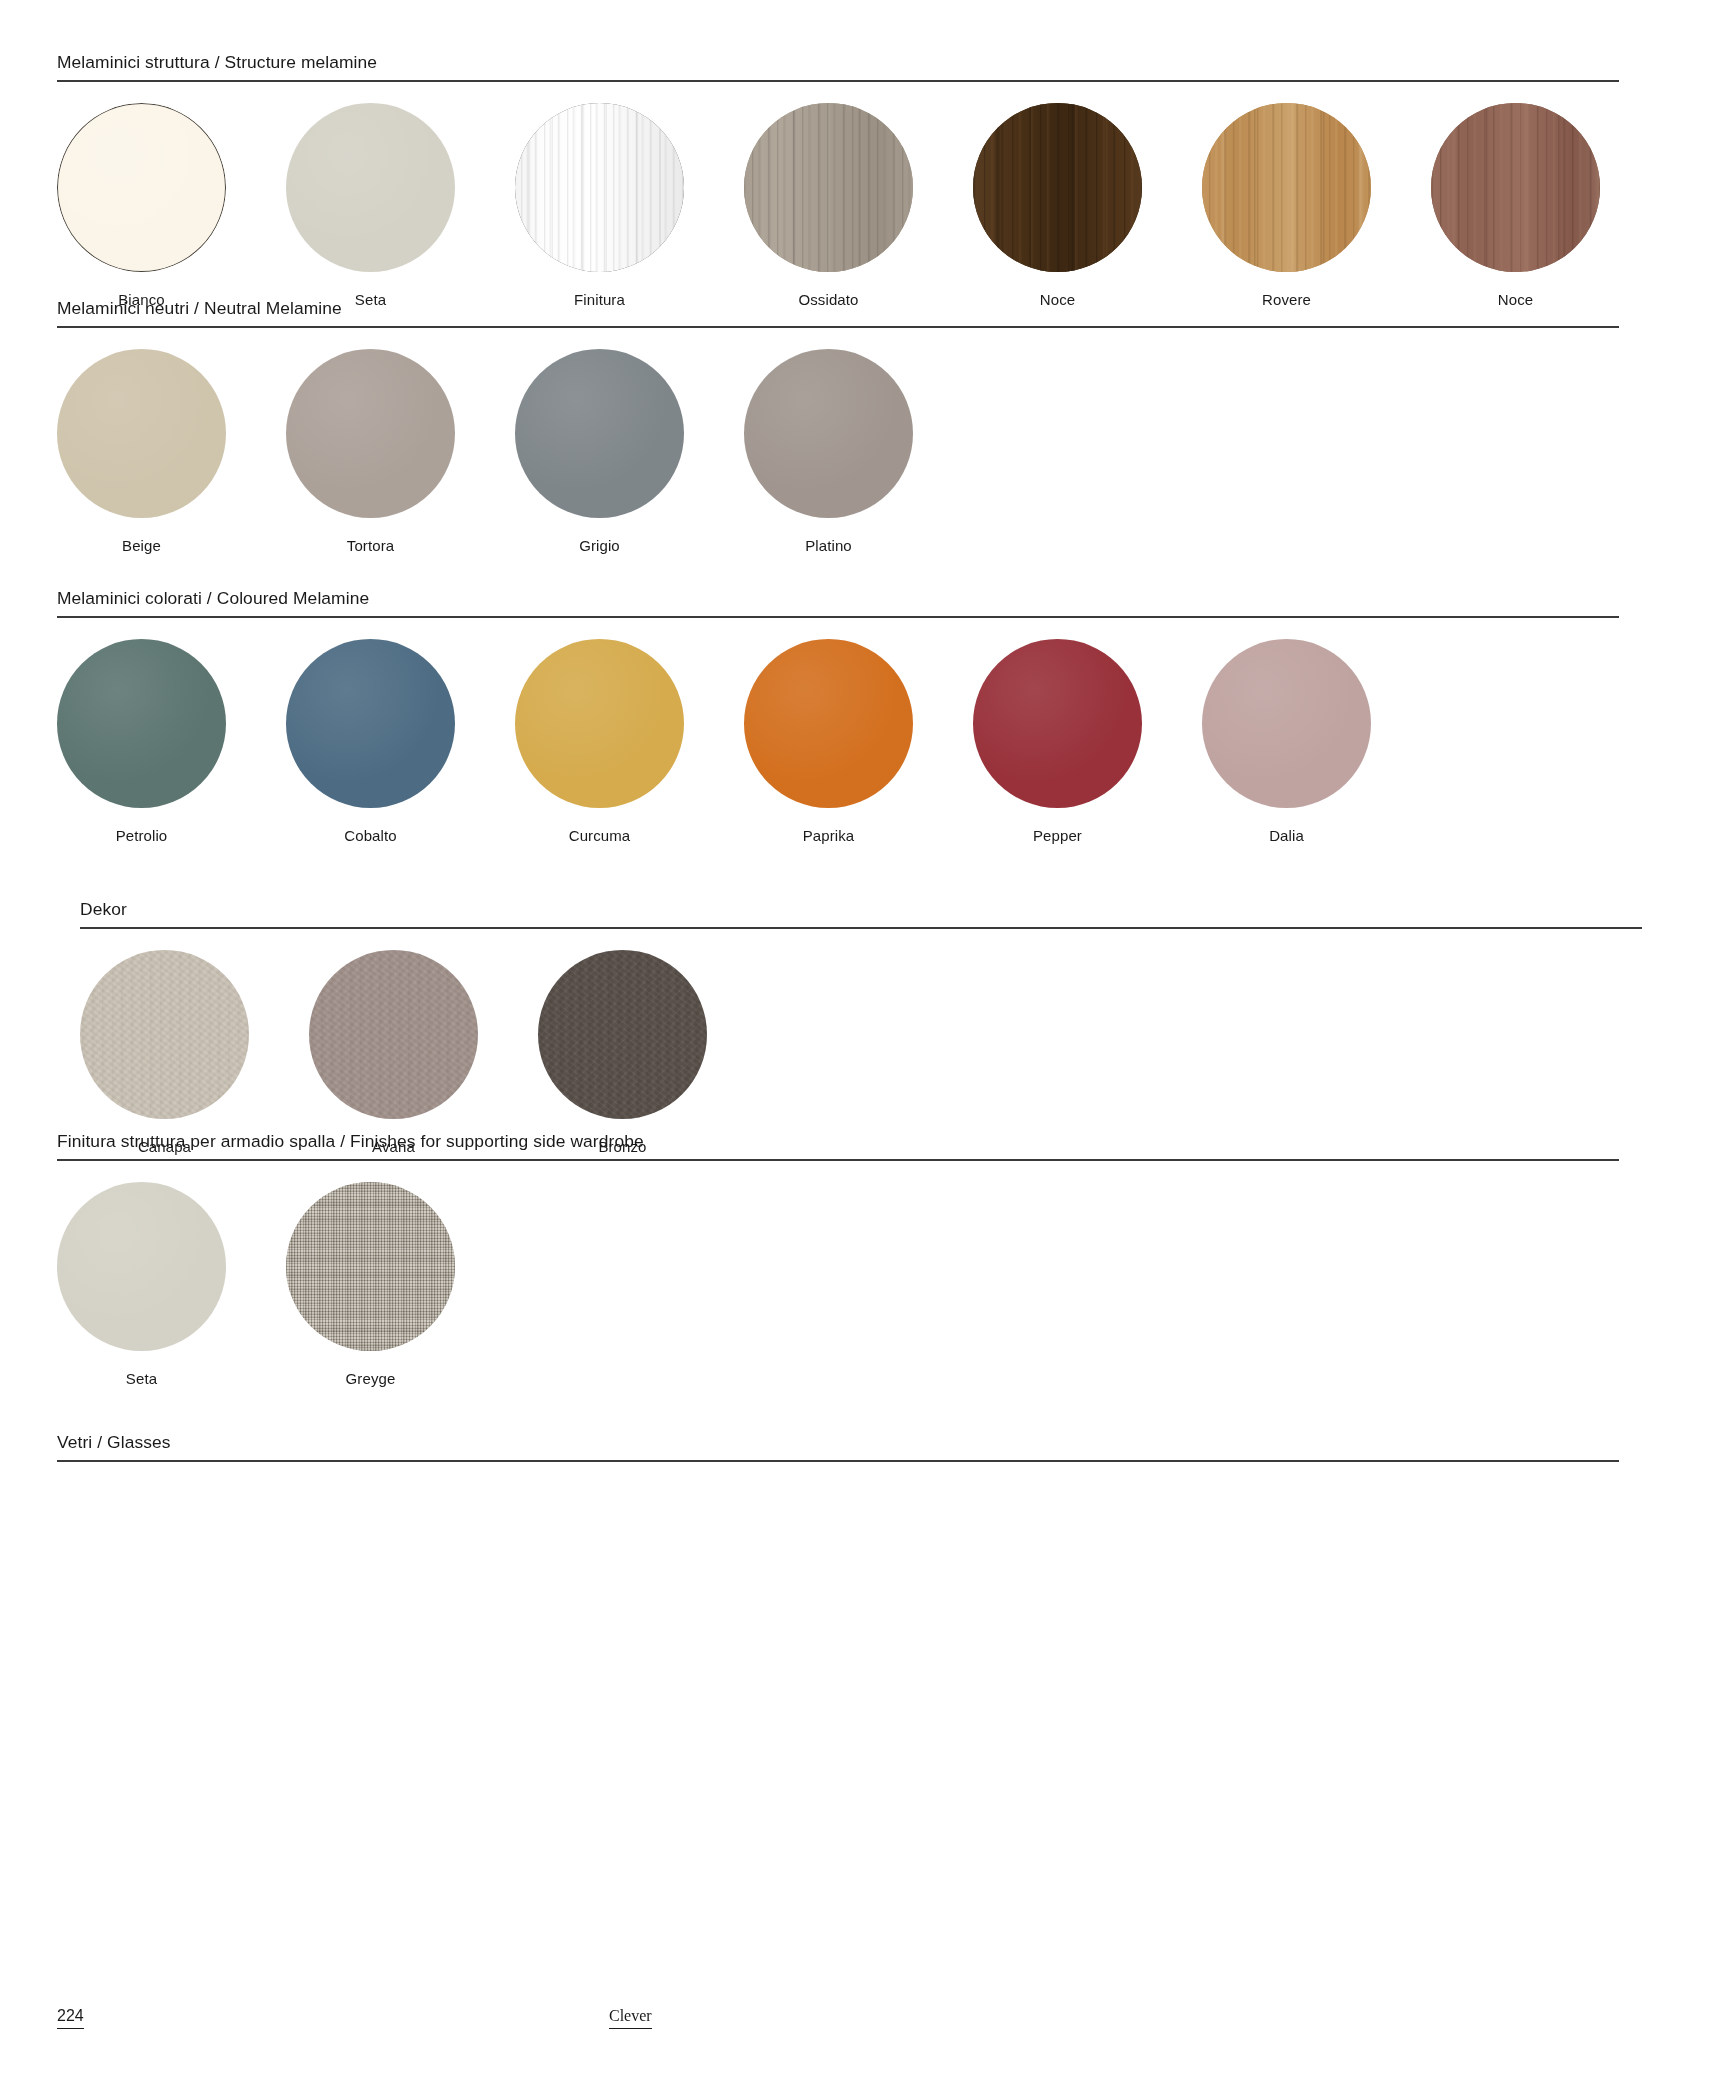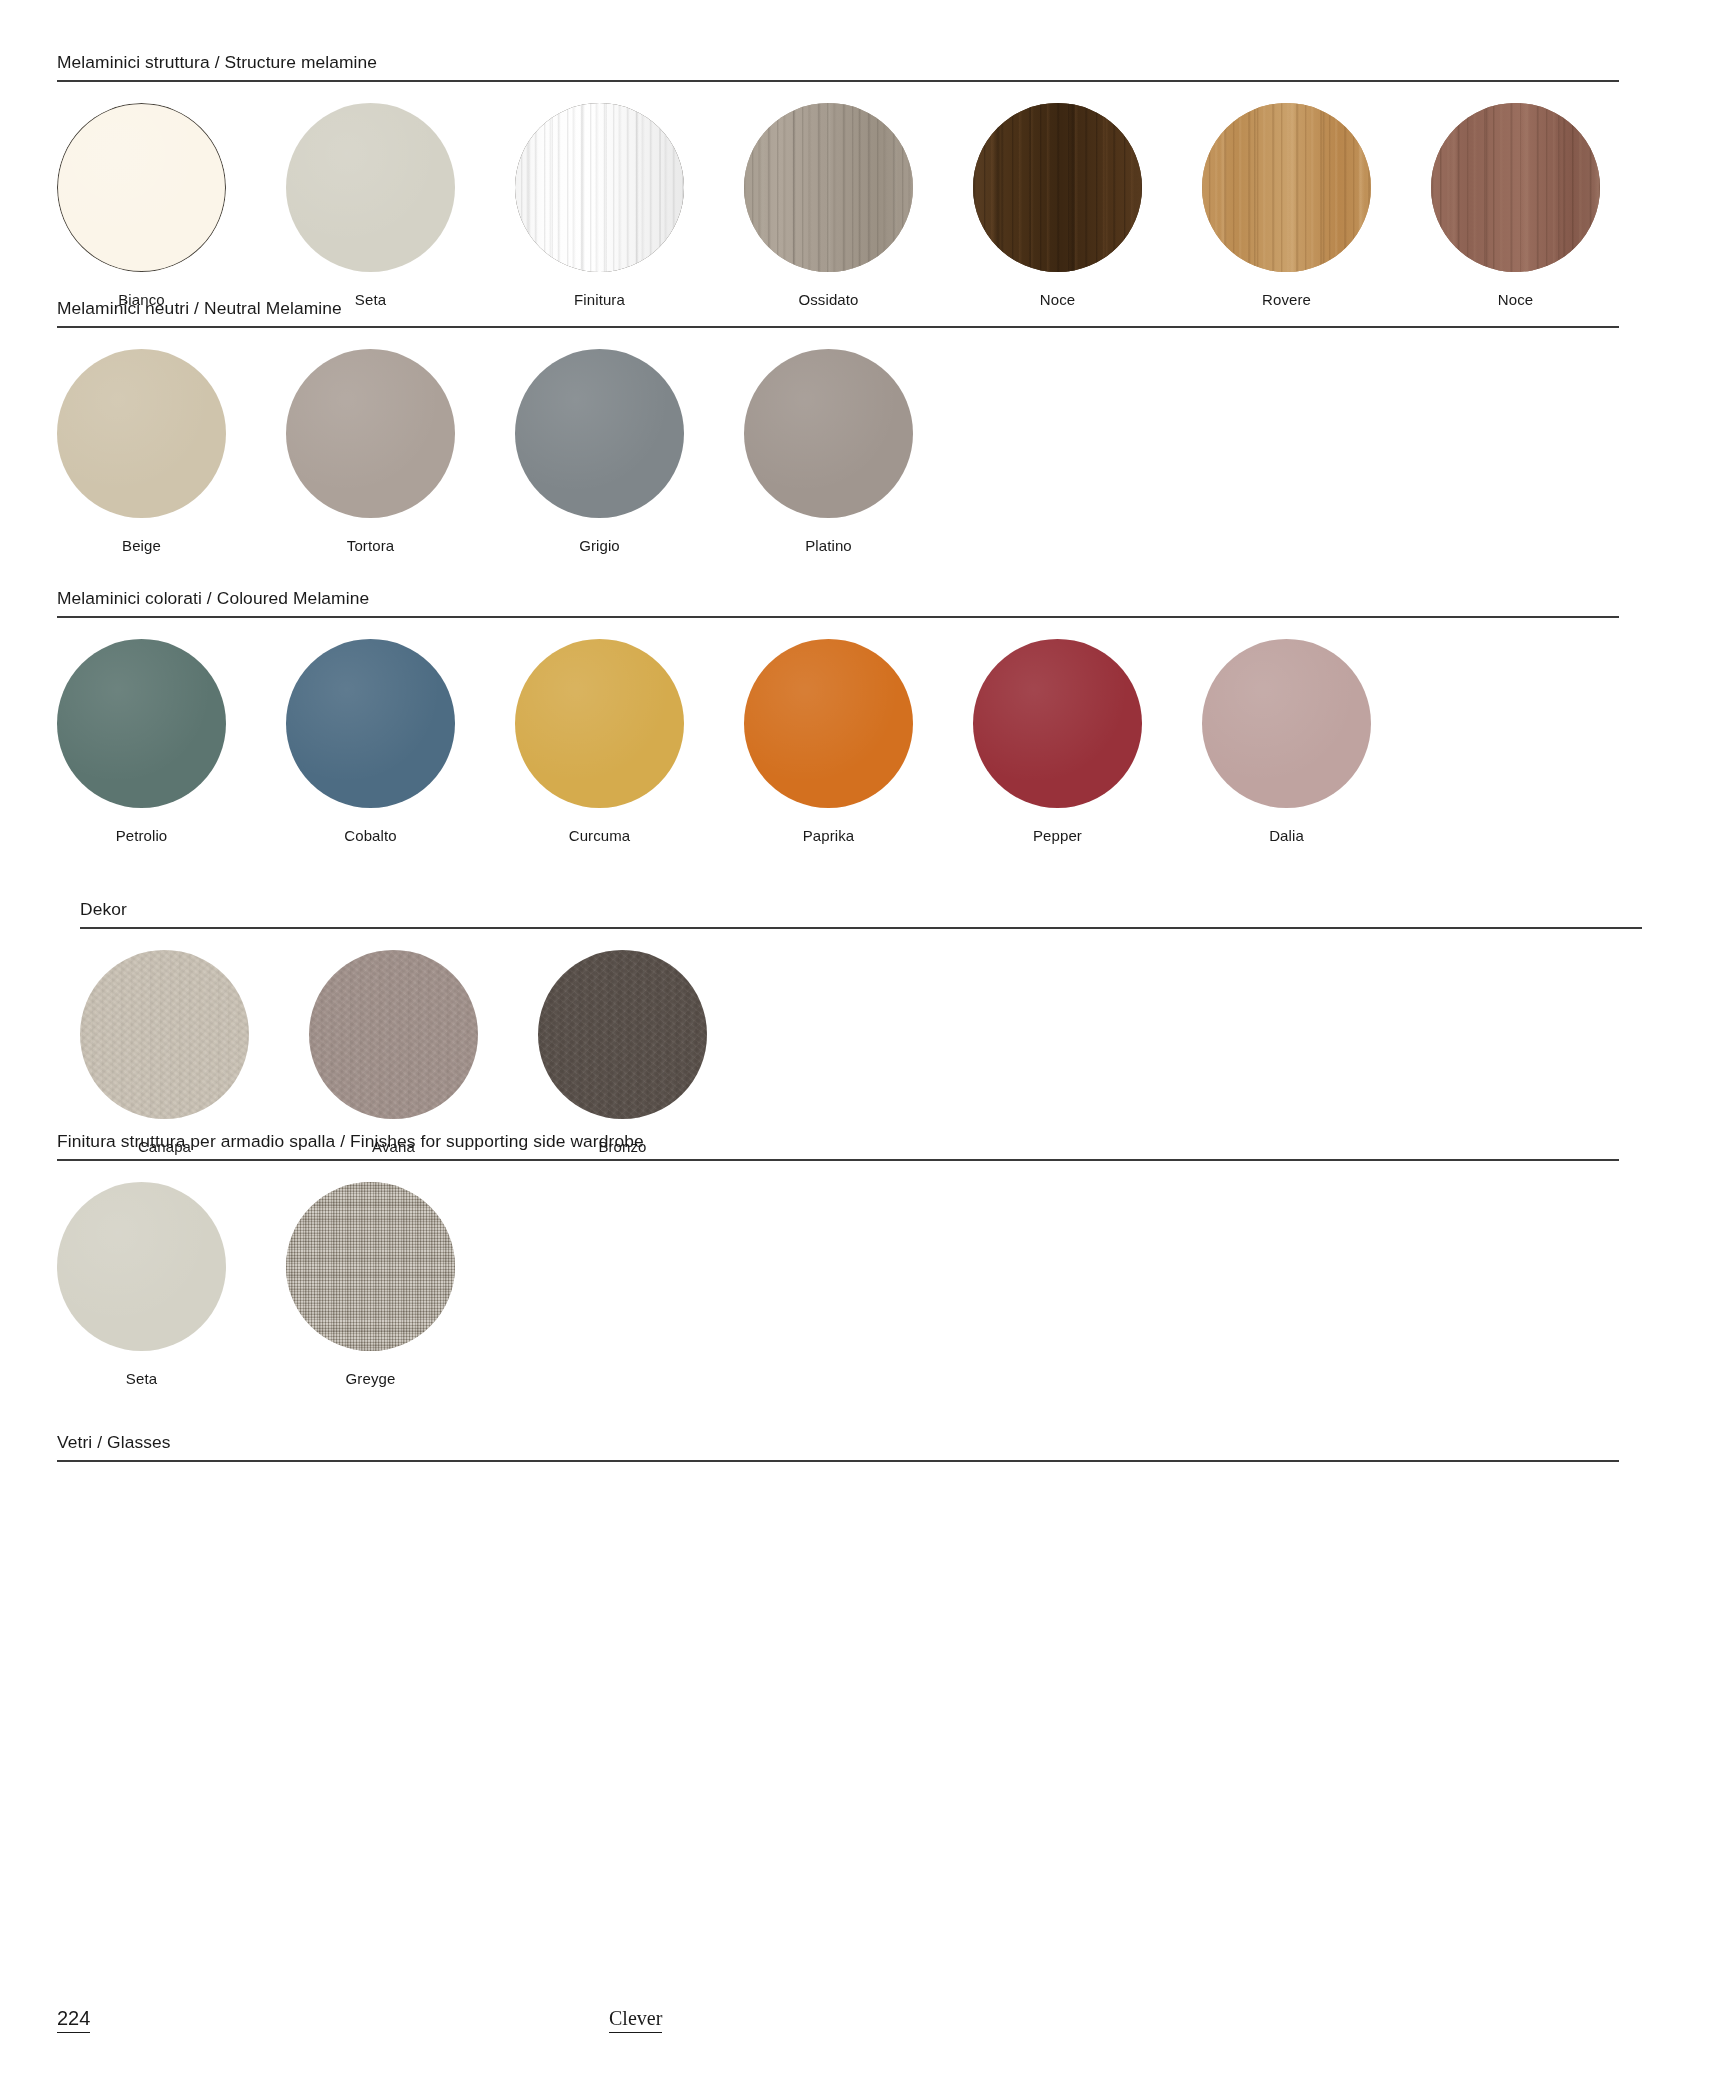--- a/index.html
+++ b/index.html
@@ -173,21 +173,21 @@
     background-image:
       repeating-linear-gradient(90deg, rgba(78,70,58,0.34) 0px, rgba(78,70,58,0.34) 0.7px, rgba(255,255,255,0.20) 1.4px, rgba(255,255,255,0.20) 2.8px),
       repeating-linear-gradient(0deg, rgba(68,60,50,0.30) 0px, rgba(68,60,50,0.30) 0.7px, rgba(255,255,255,0.22) 1.4px, rgba(255,255,255,0.22) 2.8px),
       repeating-linear-gradient(0deg, rgba(40,34,26,0.10) 0px, rgba(255,255,255,0.00) 6.3px, rgba(255,255,255,0.10) 11px, rgba(255,255,255,0.00) 18px);
   }
 
   
   .footer { position: absolute; left: 0; top: 2008px; width: 1562px; height: 42px; }
   .footer-item {
     position: absolute;
-    font-size: 20px;
+    font-size: 16px;
     line-height: 1;
     color: #1a1a1a;
     border-bottom: 1.4px solid #1a1a1a;
     padding-bottom: 3.5px;
     white-space: nowrap;
   }
   .footer-page { left: 0; top: 0; }
   .footer-brand { left: 552px; top: 0; font-family: Liberation Serif, serif; }
 </style>
 </head>

